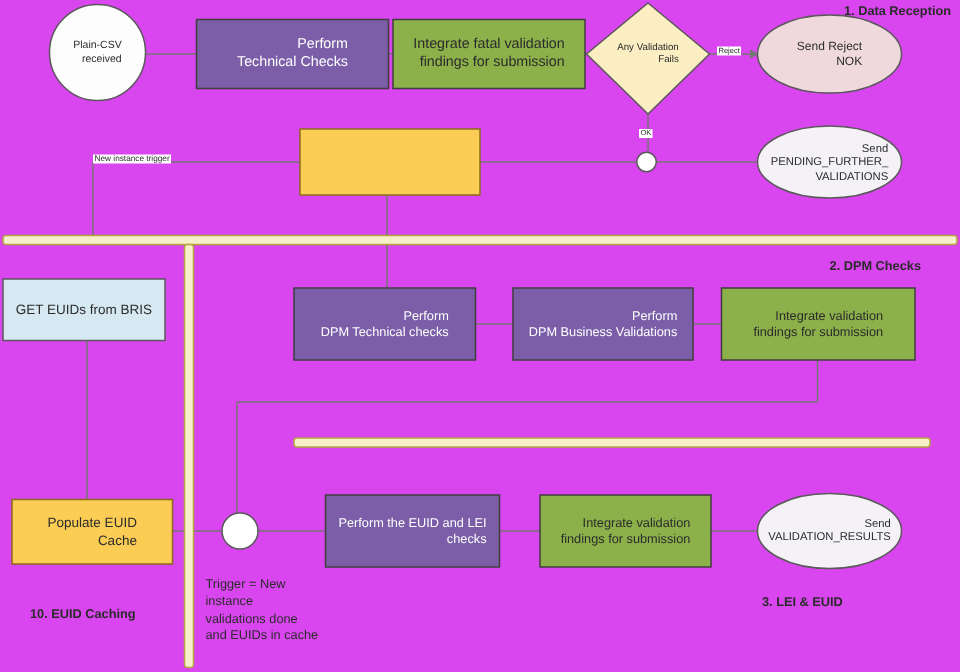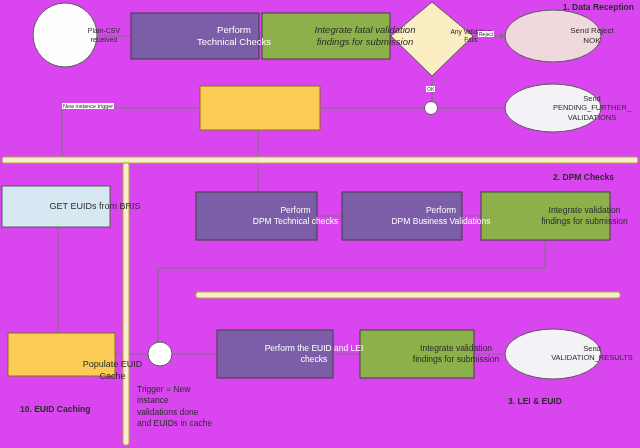--- a/index.html
+++ b/index.html
@@ -20,26 +20,25 @@
     left: 0;
     top: 0;
     width: 640px;
     height: 448px;
   }
   .node-label {
     position: absolute;
     display: flex;
     align-items: center;
     justify-content: center;
-    text-align: center;
+    text-align: right;
     color: #2b2b2b;
     line-height: 1.25;
     pointer-events: none;
     white-space: pre-line;
-    padding-left: 39px;
   }
   .section-label {
     position: absolute;
     font-weight: bold;
     font-size: 8.5px;
     color: #2b2b2b;
     white-space: nowrap;
   }
   .edge-label {
     position: absolute;
@@ -141,21 +140,21 @@
   <div class="section-label" style="right:26px; top:172px;">2. DPM Checks</div>
   <div class="section-label" style="left:508px; top:396px;">3. LEI &amp; EUID</div>
   <div class="section-label" style="left:20px; top:404px;">10. EUID Caching</div>
 
   <div class="node-label" style="left:36px; top:18px; width:58px; height:36px; font-size:7px;">Plain-CSV
 received</div>
 
   <div class="node-label" style="left:131px; top:13px; width:128px; height:46px; font-size:9.5px; color:#ffffff;">Perform
 Technical Checks</div>
 
-  <div class="node-label" style="left:262px; top:13px; width:128px; height:46px; font-size:9.5px;font-style:italic;">Integrate fatal validation
+  <div class="node-label" style="left:262px; top:13px; width:128px; height:46px; font-size:9.5px;">Integrate fatal validation
 findings for submission</div>
 
   <div class="node-label" style="left:397px; top:22px; width:70px; height:28px; font-size:6.5px;">Any Validation
 Fails</div>
 
   <div class="node-label" style="left:511px; top:20px; width:84px; height:32px; font-size:8px;">Send Reject
 NOK</div>
 
 
   <div class="node-label" style="left:507px; top:88px; width:92px; height:40px; font-size:7.5px;">Send
@@ -166,21 +165,21 @@
 
   <div class="node-label" style="left:196px; top:192px; width:121px; height:48px; font-size:8.5px; color:#ffffff;">Perform
 DPM Technical checks</div>
 
   <div class="node-label" style="left:342px; top:192px; width:120px; height:48px; font-size:8.5px; color:#ffffff;">Perform
 DPM Business Validations</div>
 
   <div class="node-label" style="left:481px; top:192px; width:129px; height:48px; font-size:8.5px;">Integrate validation
 findings for submission</div>
 
-  <div class="node-label" style="left:20px; top:333px; width:107px; height:43px; font-size:9px;margin-top:16px;">Populate EUID
+  <div class="node-label" style="left:8px; top:333px; width:107px; height:43px; font-size:9px;">Populate EUID
 Cache</div>
 
   <div class="node-label" style="left:217px; top:330px; width:116px; height:48px; font-size:8.5px; color:#ffffff;border-radius:19px;">Perform the EUID and LEI
 checks</div>
 
   <div class="node-label" style="left:360px; top:330px; width:114px; height:48px; font-size:8.5px;">Integrate validation
 findings for submission</div>
 
   <div class="node-label" style="left:505px; top:336px; width:96px; height:34px; font-size:7.5px;">Send
 VALIDATION_RESULTS</div>

